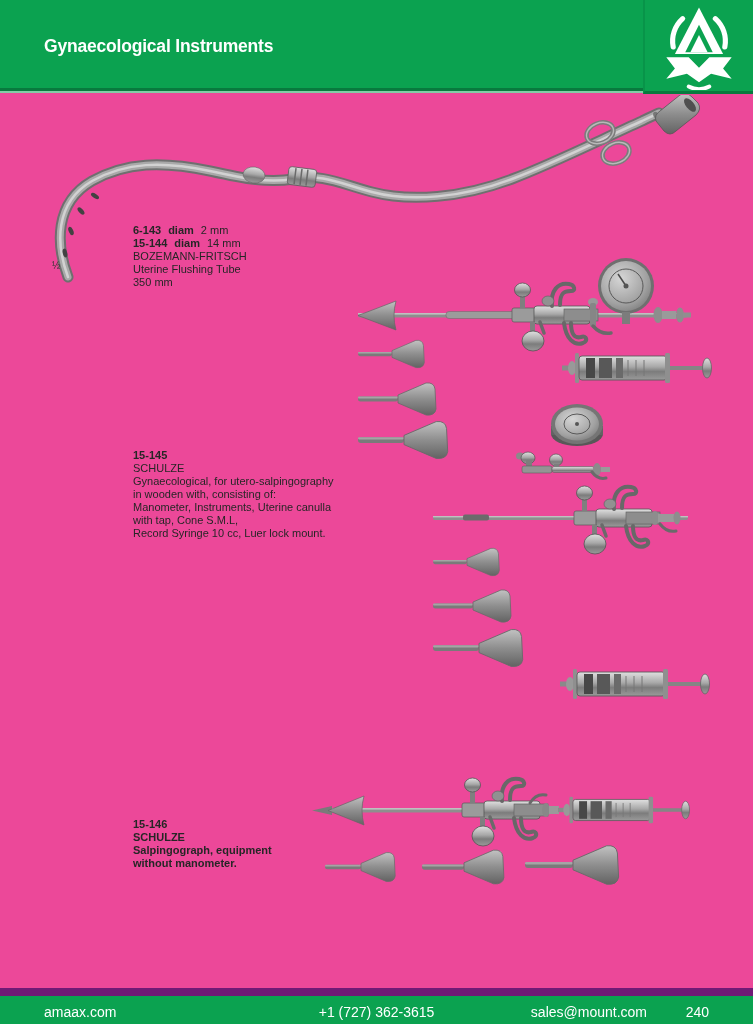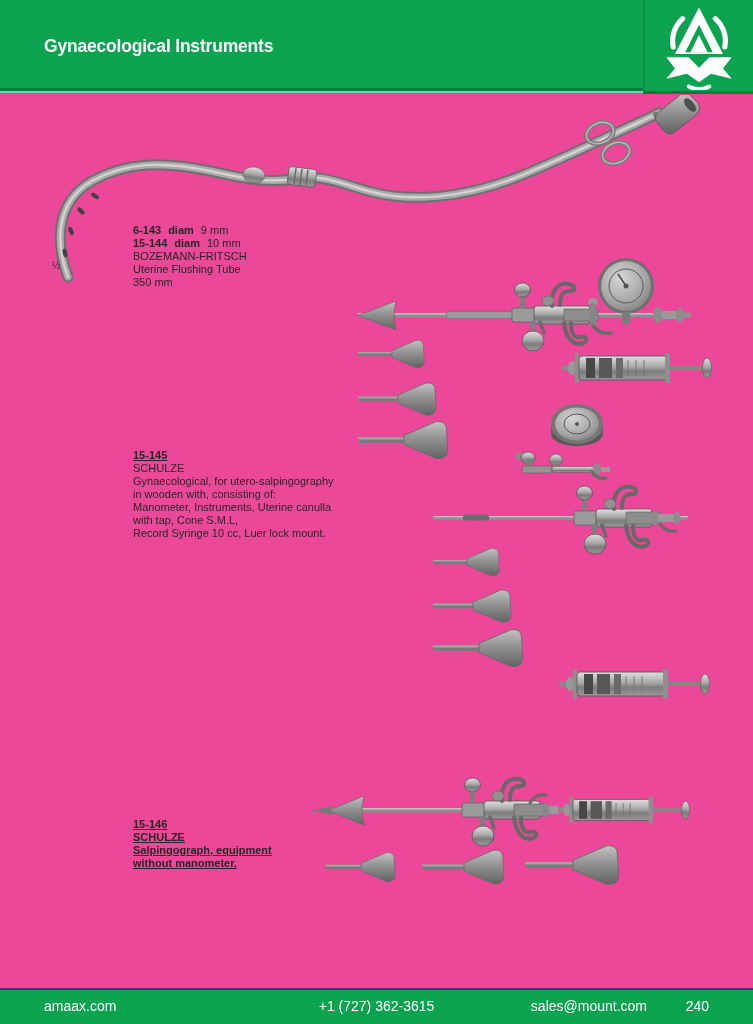--- a/index.html
+++ b/index.html
@@ -9,27 +9,27 @@
   
   .header-bar{position:absolute;left:0;top:0;width:753px;height:88px;background:#0ba250;}
   .header-line-dark{position:absolute;left:0;top:88px;width:753px;height:3px;background:#087a3e;}
   .header-line-light{position:absolute;left:0;top:91px;width:753px;height:2px;background:#84cba7;}
   .page-title{position:absolute;left:44px;top:36px;margin:0;font-size:17.5px;font-weight:bold;color:#ffffff;letter-spacing:-0.2px;}
   .logo-box{position:absolute;right:0;top:0;width:108px;height:91px;background:#0ba250;border-bottom:3px solid #087a3e;border-left:2px solid #089449;box-sizing:content-box;}
   .logo-box svg{position:absolute;left:10px;top:4px;}
 
   
   .tb{position:absolute;font-size:11px;line-height:13px;color:#262626;white-space:nowrap;}
-  .b{font-weight:bold;text-decoration:underline;}
+  .b{font-weight:bold;}
   .code-cell{font-weight:bold;margin-right:7px;}
   .diam-cell{font-weight:bold;margin-right:7px;}
   .scale-note{position:absolute;left:52px;top:260px;font-size:10px;color:#333;}
 
   
-  .footer-bar{position:absolute;left:0;top:988px;width:753px;height:36px;background:#0ba250;border-top:2px solid #701a75;box-sizing:border-box;}
+  .footer-bar{position:absolute;left:0;top:988px;width:753px;height:36px;background:#0ba250;border-top:8px solid #701a75;box-sizing:border-box;}
   .footer-bar span{position:absolute;top:0;line-height:33px;font-size:14px;color:#ffffff;}
   .f-web{left:44px;}
   .f-phone{left:50%;transform:translateX(-50%);}
   .f-mail{right:106px;}
   .f-page{right:44px;}
 
   .illus{position:absolute;}
 </style>
 </head>
 <body>
@@ -262,24 +262,24 @@
       </g>
     <g>
         <use href="#coneg" transform="translate(225,100) scale(1.2)"></use>
       </g>
   </svg>
 
   <div class="scale-note">½</div>
 
   <div class="tb" style="left:133px;top:224px">
     <div>
-      <span class="code-cell">6-143</span><span class="diam-cell">diam</span><span>9 mm</span>
+      <span class="code-cell">6-143</span><span class="diam-cell">diam</span><span>2 mm</span>
     </div>
     <div>
-      <span class="code-cell">15-144</span><span class="diam-cell">diam</span><span>10 mm</span>
+      <span class="code-cell">15-144</span><span class="diam-cell">diam</span><span>14 mm</span>
     </div>
     <div>BOZEMANN-FRITSCH</div>
     <div>Uterine Flushing Tube</div>
     <div>350 mm</div>
   </div>
 
   <div class="tb" style="left:133px;top:449px">
     <div class="b">15-145</div>
     <div>SCHULZE</div>
     <div>Gynaecological, for utero-salpingography</div>

